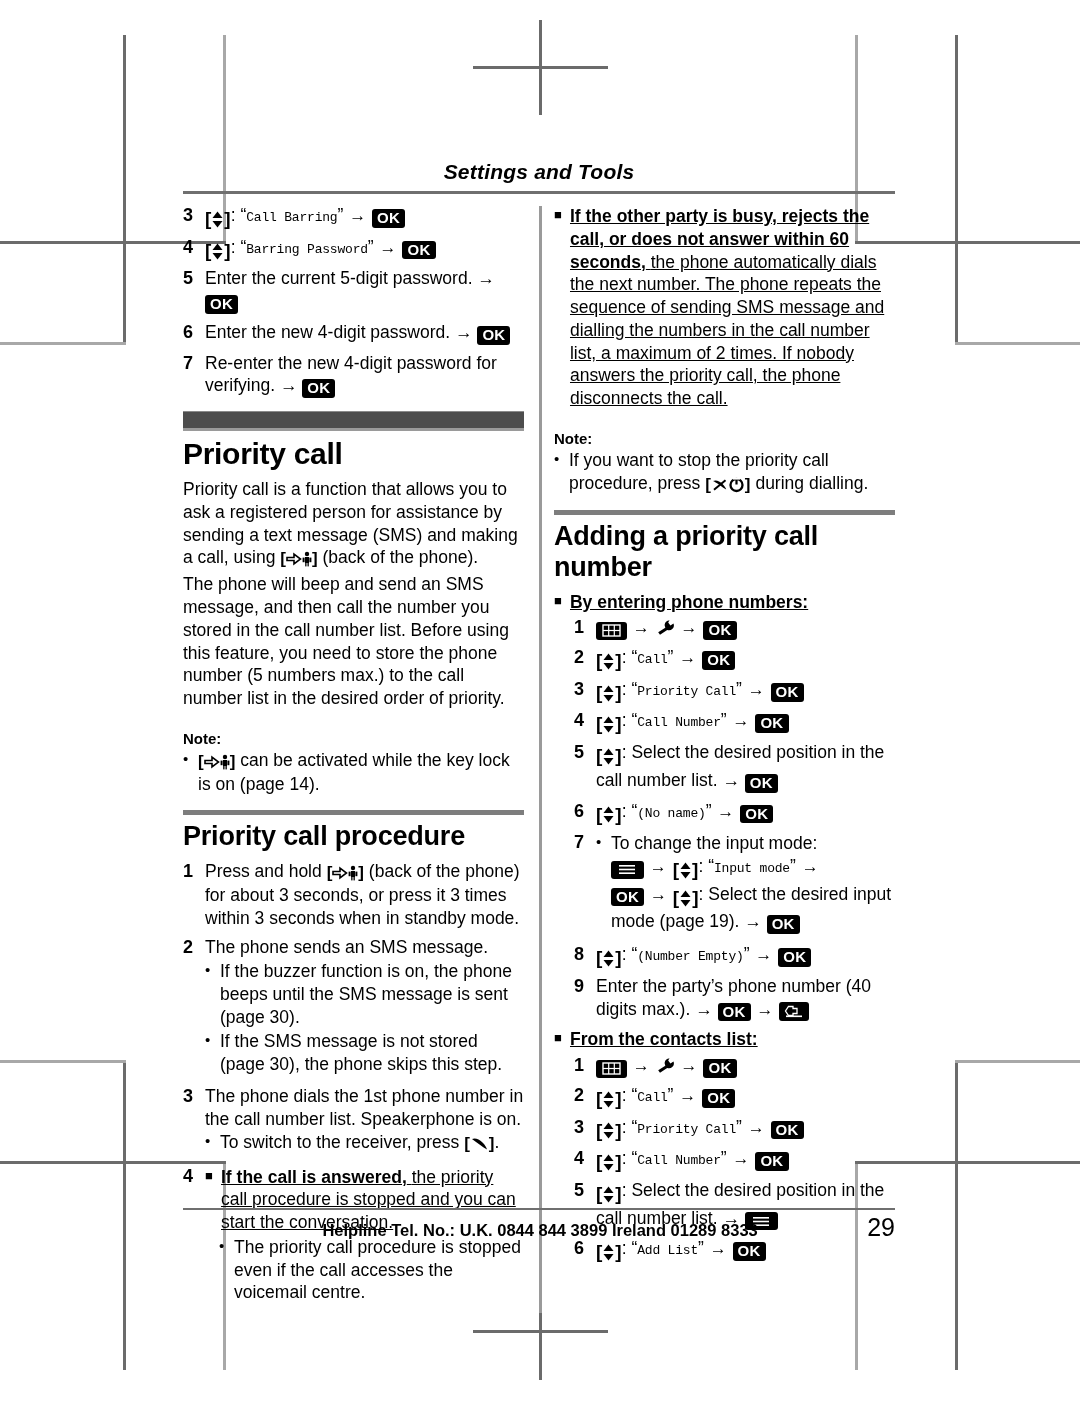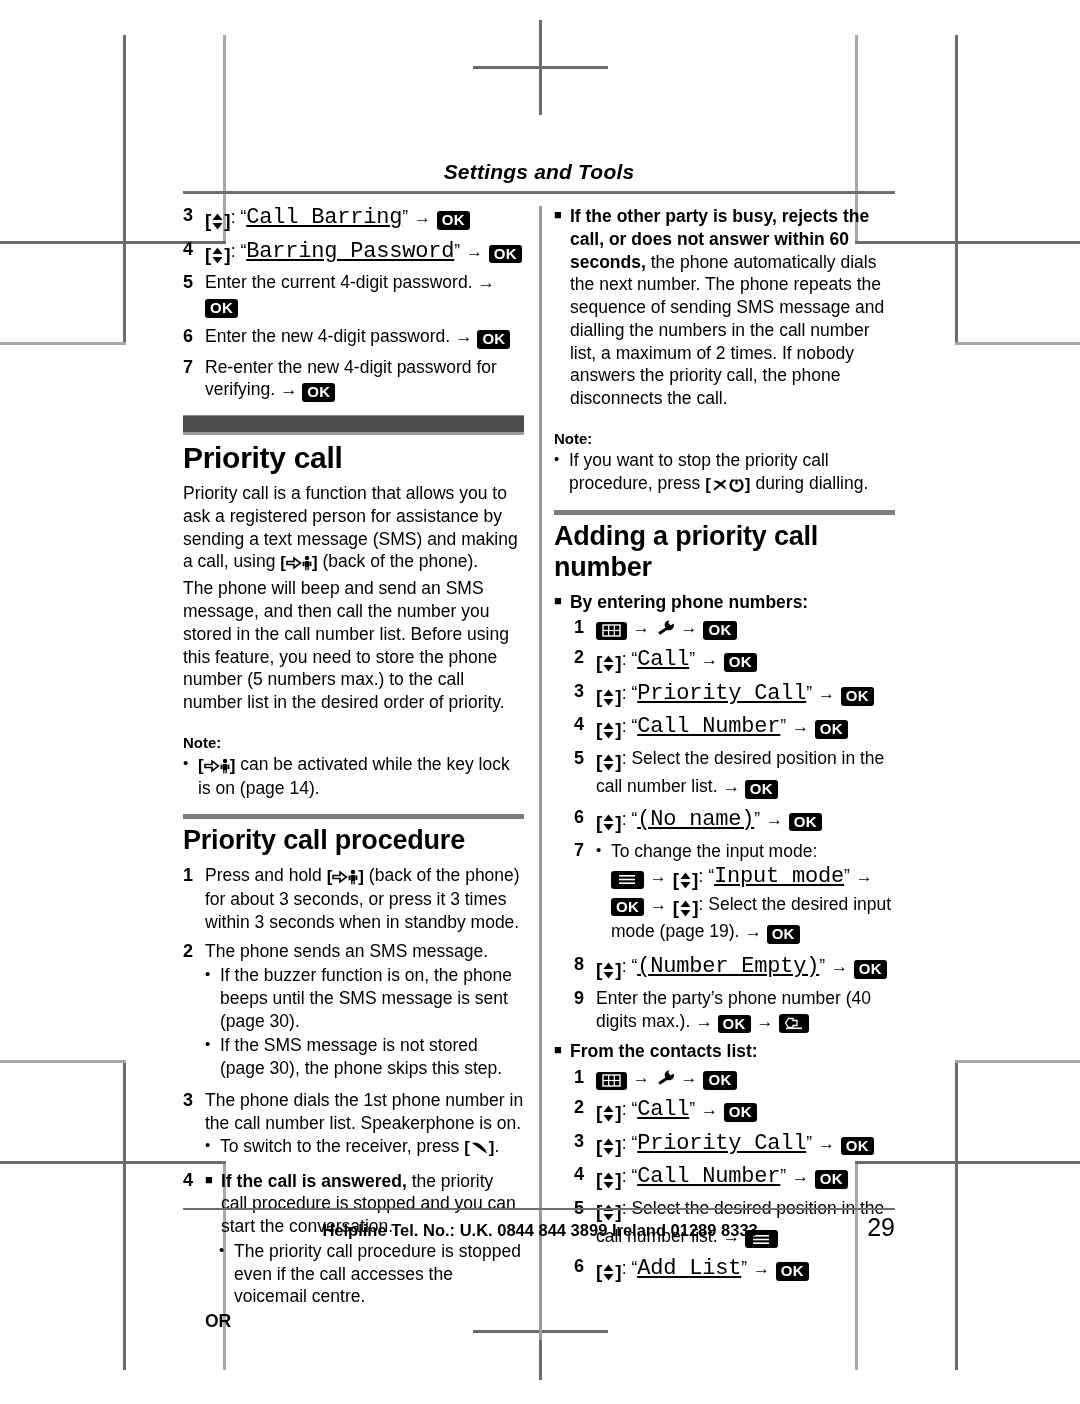--- a/index.html
+++ b/index.html
@@ -48,23 +48,22 @@
     text-align:left;
   }
   .step .body { font-size:17.5px; flex:1; }
   .step.tight { margin-bottom:4px; }
 
   p { margin:0 0 3px 0; font-size:17.5px; line-height:1.30; }
 
   
   .mono {
     font-family:"Liberation Mono", monospace;
-    font-size:22px;
+    font-size:13px;
     letter-spacing:-0.2px;
-    text-decoration:underline;
   }
 
   
   .ok {
     display:inline-block;
     background:#000; color:#fff;
     font-weight:bold; font-size:15px;
     padding:1px 5px 2px 5px;
     border-radius:3px;
     line-height:1.05;
@@ -115,21 +114,21 @@
   .note-label { font-weight:bold; font-size:15px; margin:20px 0 2px 0; }
 
   
   .bul { display:flex; margin:1px 0 2px 0; }
   .bul .dot { flex:0 0 15px; font-size:15px; line-height:1.35; }
   .bul .txt { flex:1; font-size:17.5px; line-height:1.30; }
   .bul.indent { margin-left:14px; }
 
   .sq { display:flex; margin:1px 0 2px 0; }
   .sq .mk { flex:0 0 16px; font-size:13px; line-height:1.55; }
-  .sq .txt { flex:1; font-size:17.5px; line-height:1.30; }
+  .sq .txt { flex:1; font-size:17.5px; line-height:1.30;text-decoration:underline; }
   .sq .txt b { font-weight:bold; }
 
   .or { font-weight:bold; font-size:17.5px; margin-top:2px; }
 
   .sub-steps { margin-left:20px; margin-top:3px; }
 
   
   .footer {
     position:absolute; left:183px; top:1208px; width:712px;
   }
@@ -219,21 +218,21 @@
               </span>:
             <span>“</span><span class="mono">Barring Password</span><span>”</span>
             <span class="arr">→</span>
             <span class="ok">OK</span>
           </div>
         </div>
 
         <div class="step">
           <div class="num">5</div>
           <div class="body">
-            <span>Enter the current 4-digit password. →</span>
+            <span>Enter the current 5-digit password. →</span>
             <br><span class="ok">OK</span>
           </div>
         </div>
 
         <div class="step">
           <div class="num">6</div>
           <div class="body">
             <span>Enter the new 4-digit password. →</span>
             <span class="ok">OK</span>
           </div>
@@ -344,21 +343,20 @@
               <div class="mk">■</div>
               <div class="txt">
                 <b>If the call is answered,</b>
                 <span>the priority call procedure is stopped and you can start the conversation.</span>
               </div>
             </div>
             <div class="bul indent">
               <div class="dot">•</div>
               <div class="txt">The priority call procedure is stopped even if the call accesses the voicemail centre.</div>
             </div>
-            <div class="or">OR</div>
           </div>
         </div>
       </div>
 
     </div>
 
     <div class="col-divider"></div>
 
     <div class="col right">
 

